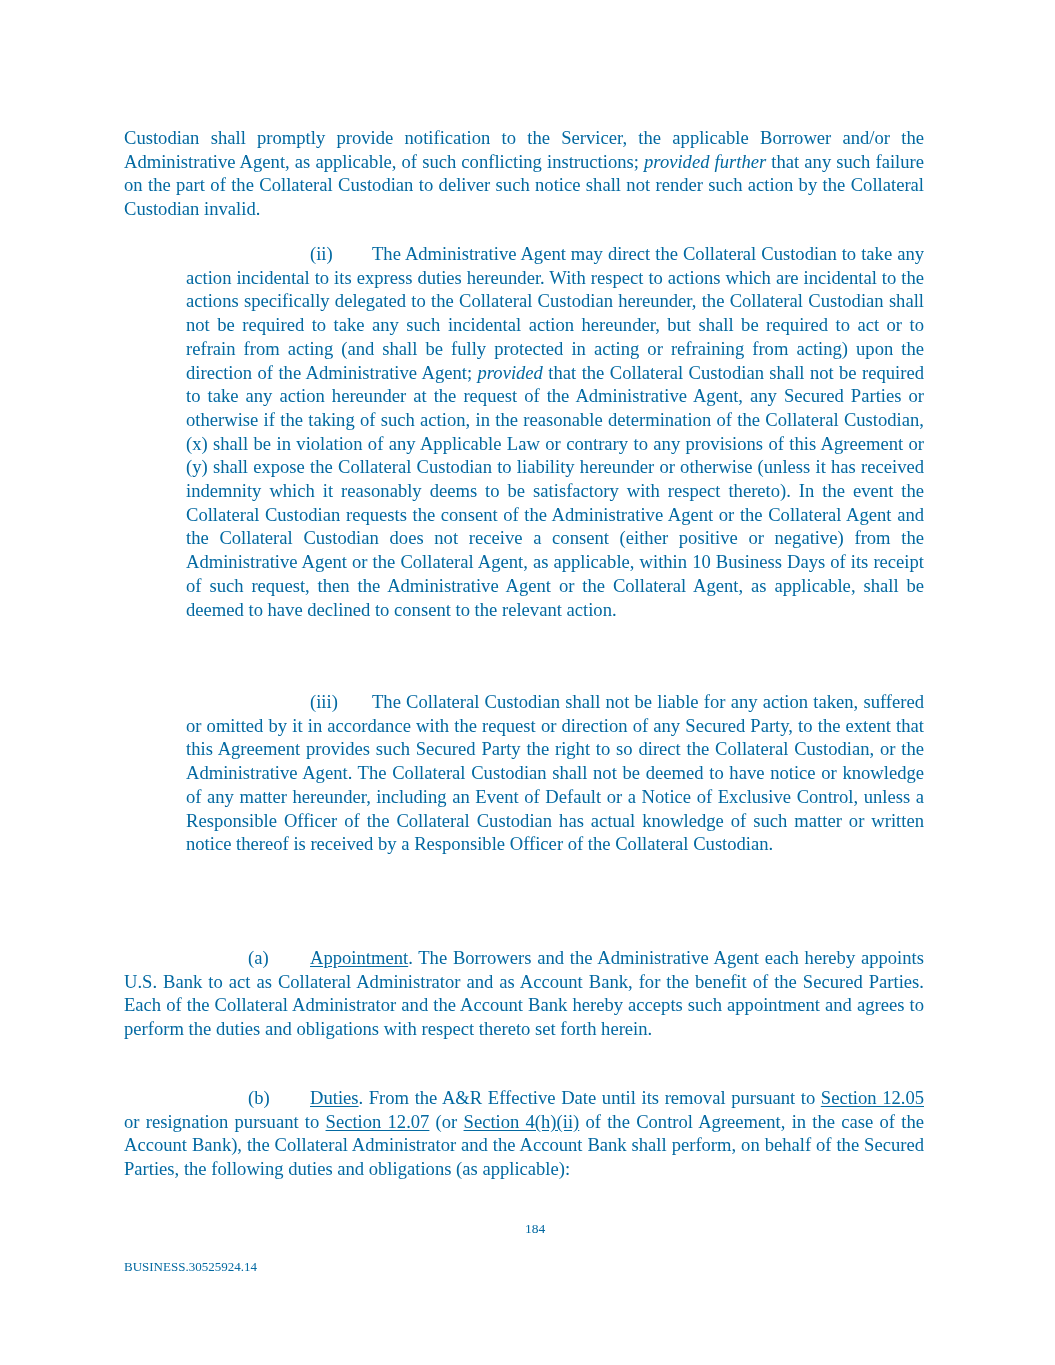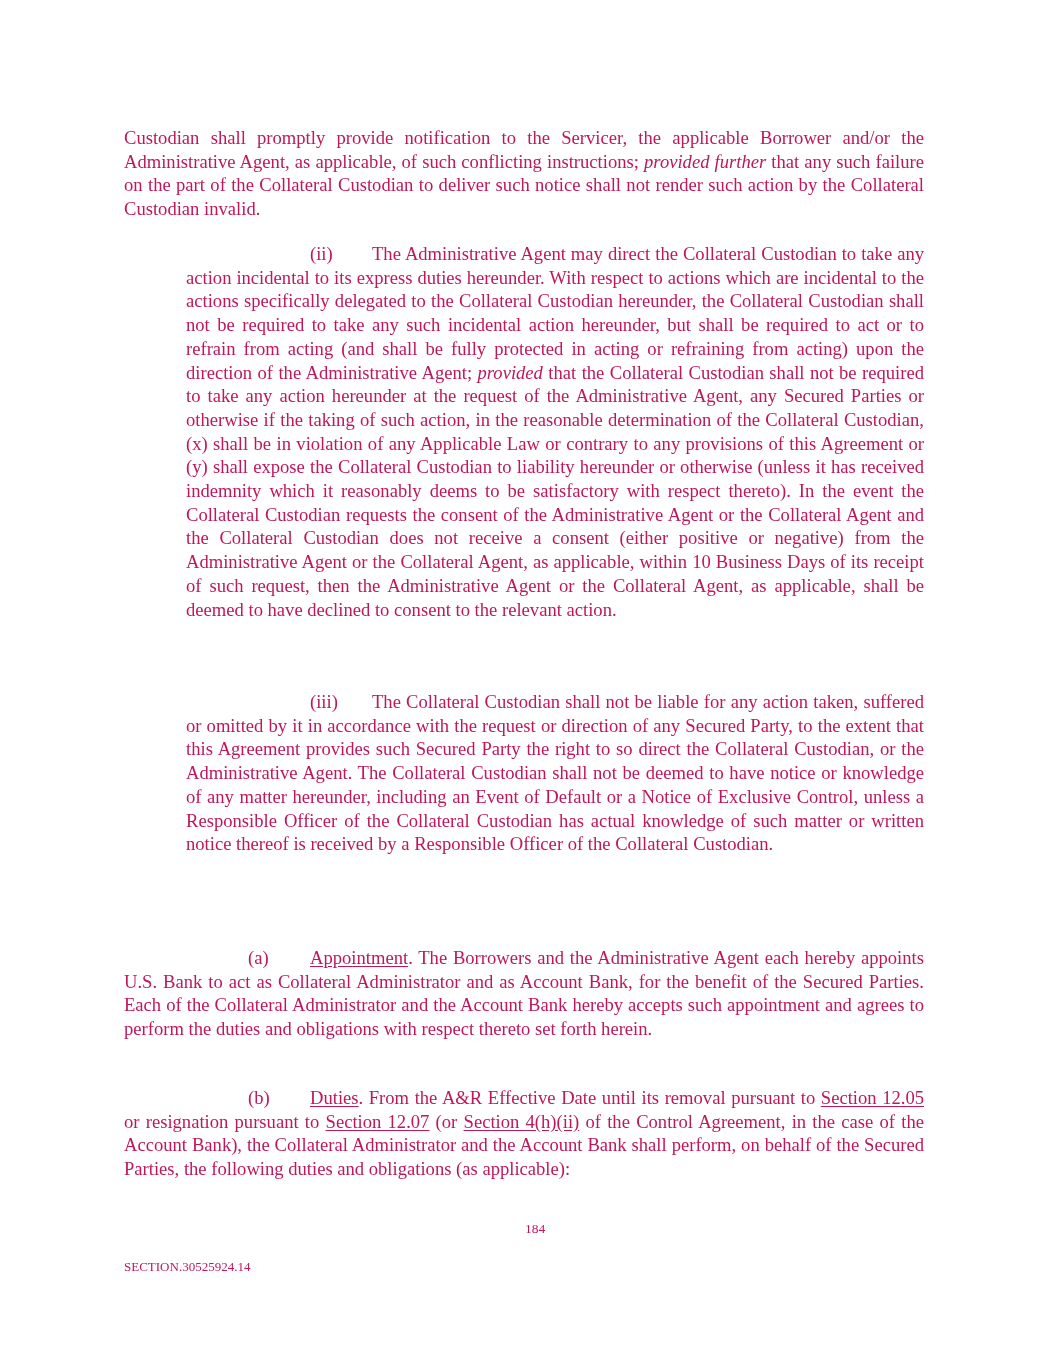--- a/index.html
+++ b/index.html
@@ -1,19 +1,19 @@
 <!DOCTYPE html>
 <html><head>
 <meta charset="utf-8">
 <style>
   html, body { margin: 0; padding: 0; background: #ffffff; }
   body { width: 1055px; height: 1365px; position: relative; overflow: hidden; }
   .page {
     position: absolute; left: 0; top: 0; width: 1055px; height: 1365px;
-    font-family: "Liberation Serif", serif; font-size: 18.6px; color: #be185d;
+    font-family: "Liberation Serif", serif; font-size: 18.6px; color: #0369a1;
   }
   .para { position: absolute; text-align: justify; line-height: 23.7px; margin: 0; }
   .full { left: 124px; width: 800px; }
   .indented { left: 186px; width: 738px; }
   .first-indent { text-indent: 124px; }
   .tab-num { display: inline-block; width: 62px; text-indent: 0; }
   .tab-num-a { display: inline-block; width: 62px; text-indent: 0; }
   i { font-style: italic; }
   u { text-decoration: underline; text-underline-offset: 2px; }
   .section-heading { position: absolute; left: 186px; top: 900px; line-height: 24px; white-space: nowrap; }
@@ -32,15 +32,15 @@
 
   <p class="para indented first-indent" style="top:690px;"><span class="tab-num">(iii)</span><span>The Collateral Custodian shall not be liable for any action taken, suffered or omitted by it in accordance with the request or direction of any Secured Party, to the extent that this Agreement provides such Secured Party the right to so direct the Collateral Custodian, or the Administrative Agent.  The Collateral Custodian shall not be deemed to have notice or knowledge of any matter hereunder, including an Event of Default or a Notice of Exclusive Control, unless a Responsible Officer of the Collateral Custodian has actual knowledge of such matter or written notice thereof is received by a Responsible Officer of the Collateral Custodian.</span></p>
 
 
   <p class="para full first-indent" style="top:946px;"><span class="tab-num-a">(a)</span><u>Appointment</u><span>.  The Borrowers and the Administrative Agent each hereby appoints U.S. Bank to act as Collateral Administrator and as Account Bank, for the benefit of the Secured Parties.  Each of the Collateral Administrator and the Account Bank hereby accepts such appointment and agrees to perform the duties and obligations with respect thereto set forth herein.</span></p>
 
   <p class="para full first-indent" style="top:1086px;"><span class="tab-num-a">(b)</span><u>Duties</u><span>.  From the A&amp;R Effective Date until its removal pursuant to </span><u>Section 12.05</u><span> or resignation pursuant to </span><u>Section 12.07</u><span> (or </span><u>Section 4(h)(ii)</u><span> of the Control Agreement, in the case of the Account Bank), the Collateral Administrator and the Account Bank shall perform, on behalf of the Secured Parties, the following duties and obligations (as applicable):</span></p>
 
   <div class="page-number">184</div>
 
-  <div class="footer-id">SECTION.30525924.14</div>
+  <div class="footer-id">BUSINESS.30525924.14</div>
 
 </div>
 
 </body></html>

